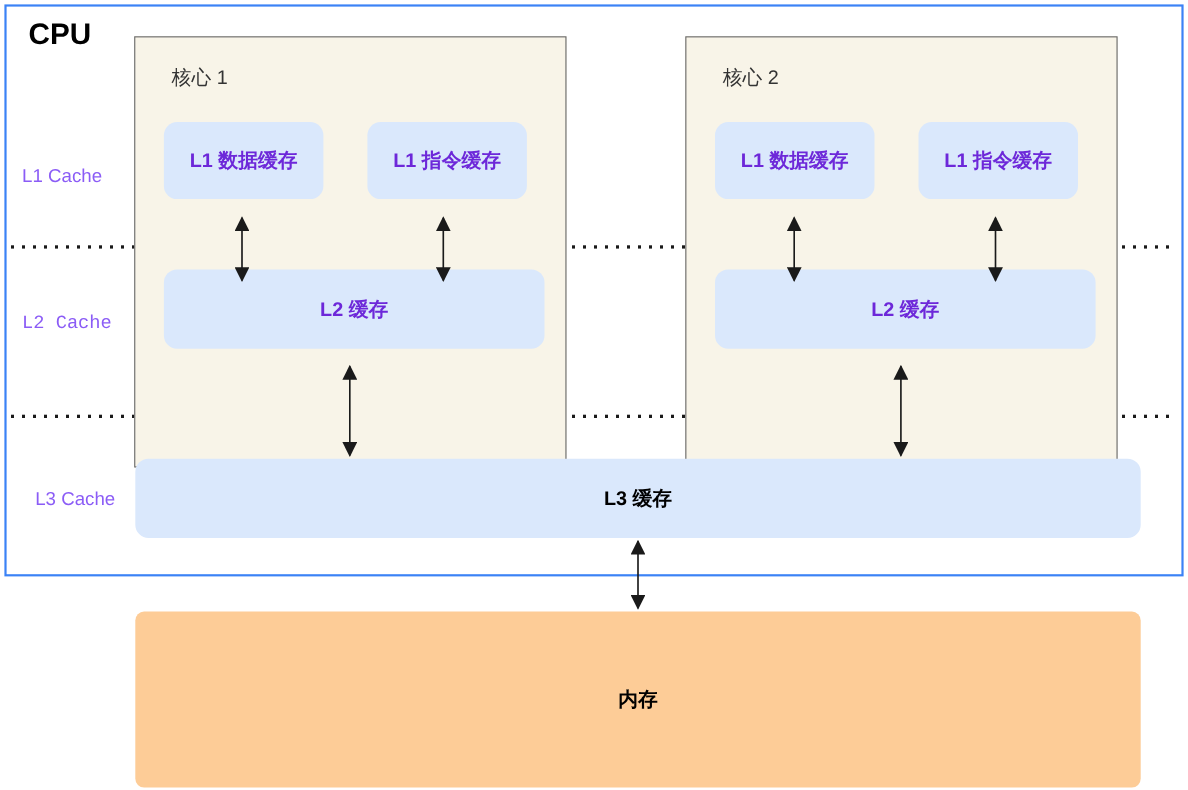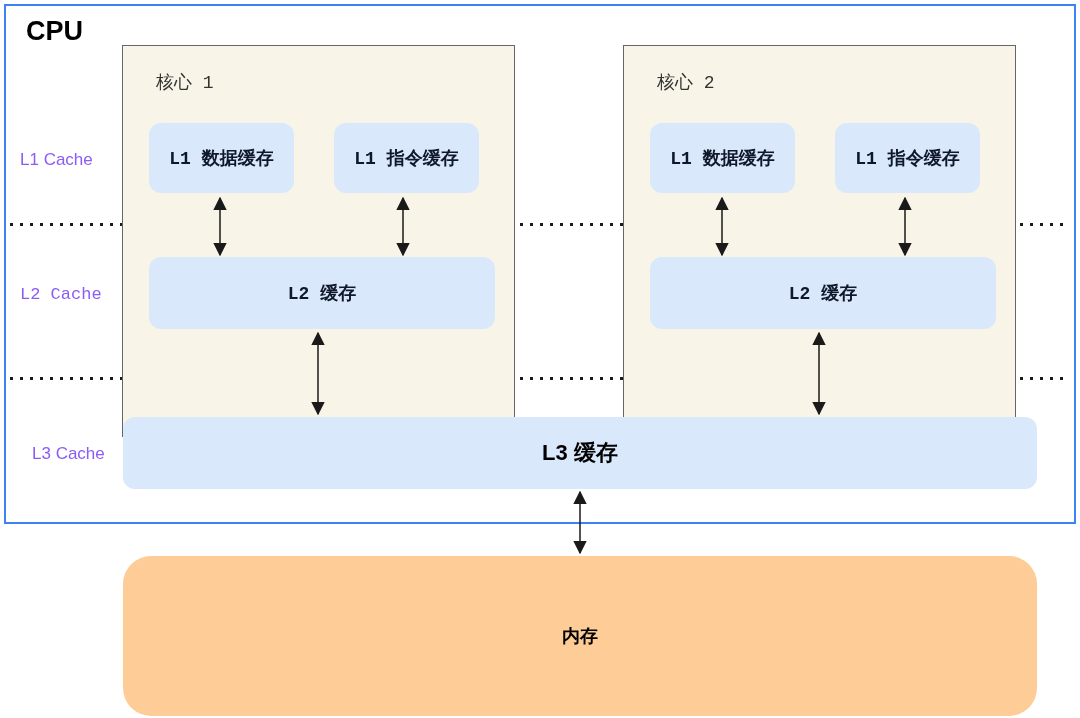--- a/index.html
+++ b/index.html
@@ -49,73 +49,72 @@
     left: 10px;
     width: 1060px;
     height: 3px;
     background: repeating-linear-gradient(to right, #1a1a1a 0 3px, transparent 3px 10px);
   }
   .dotted-line.first  { top: 223px; }
   .dotted-line.second { top: 377px; }
 
   .core-box {
     position: absolute;
-    top: 45px;
+    top: 33px;
     width: 393px;
     height: 392px;
     background: var(--core-fill, #f8f4e8);
     border: 1.5px solid var(--core-border, #666666);
-    font-family: Liberation Mono, monospace;
   }
   .core-box.core-1 { left: 122px; }
   .core-box.core-2 { left: 623px; padding-left: 15px; }
 
   .core-label {
     position: absolute;
     left: 33px; top: 24px;
     font-size: 18px;
     color: #333333;
   }
 
   .cache-box {
     position: absolute;
     background: var(--cache-fill, #dae8fc);
     border-radius: 12px;
     display: flex;
     align-items: center;
     justify-content: center;
     font-size: 18px;
     font-weight: bold;
-    color: #0f172a;
+    color: #6d28d9;
   }
   .l1-box { top: 77px; width: 145px; height: 70px; }
   .l1-box.data  { left: 26px; }
   .l1-box.instr { left: 211px; }
   .l2-box { left: 26px; top: 211px; width: 346px; height: 72px; }
 
   .l3-box {
     position: absolute;
     left: 123px; top: 417px;
     width: 914px; height: 72px;
     background: var(--cache-fill, #dae8fc);
     border-radius: 12px;
     display: flex;
     align-items: center;
     justify-content: center;
-    font-size: 22px;
+    font-size: 18px;
     font-weight: bold;
     color: #000000;
   }
 
   .memory-box {
     position: absolute;
     left: 123px; top: 556px;
     width: 914px; height: 160px;
     background: var(--memory-fill, #fdcc97);
-    border-radius: 28px;
+    border-radius: 8px;
     display: flex;
     align-items: center;
     justify-content: center;
     font-size: 18px;
     font-weight: bold;
     color: #000000;
   }
 
   .arrow-layer {
     position: absolute;

